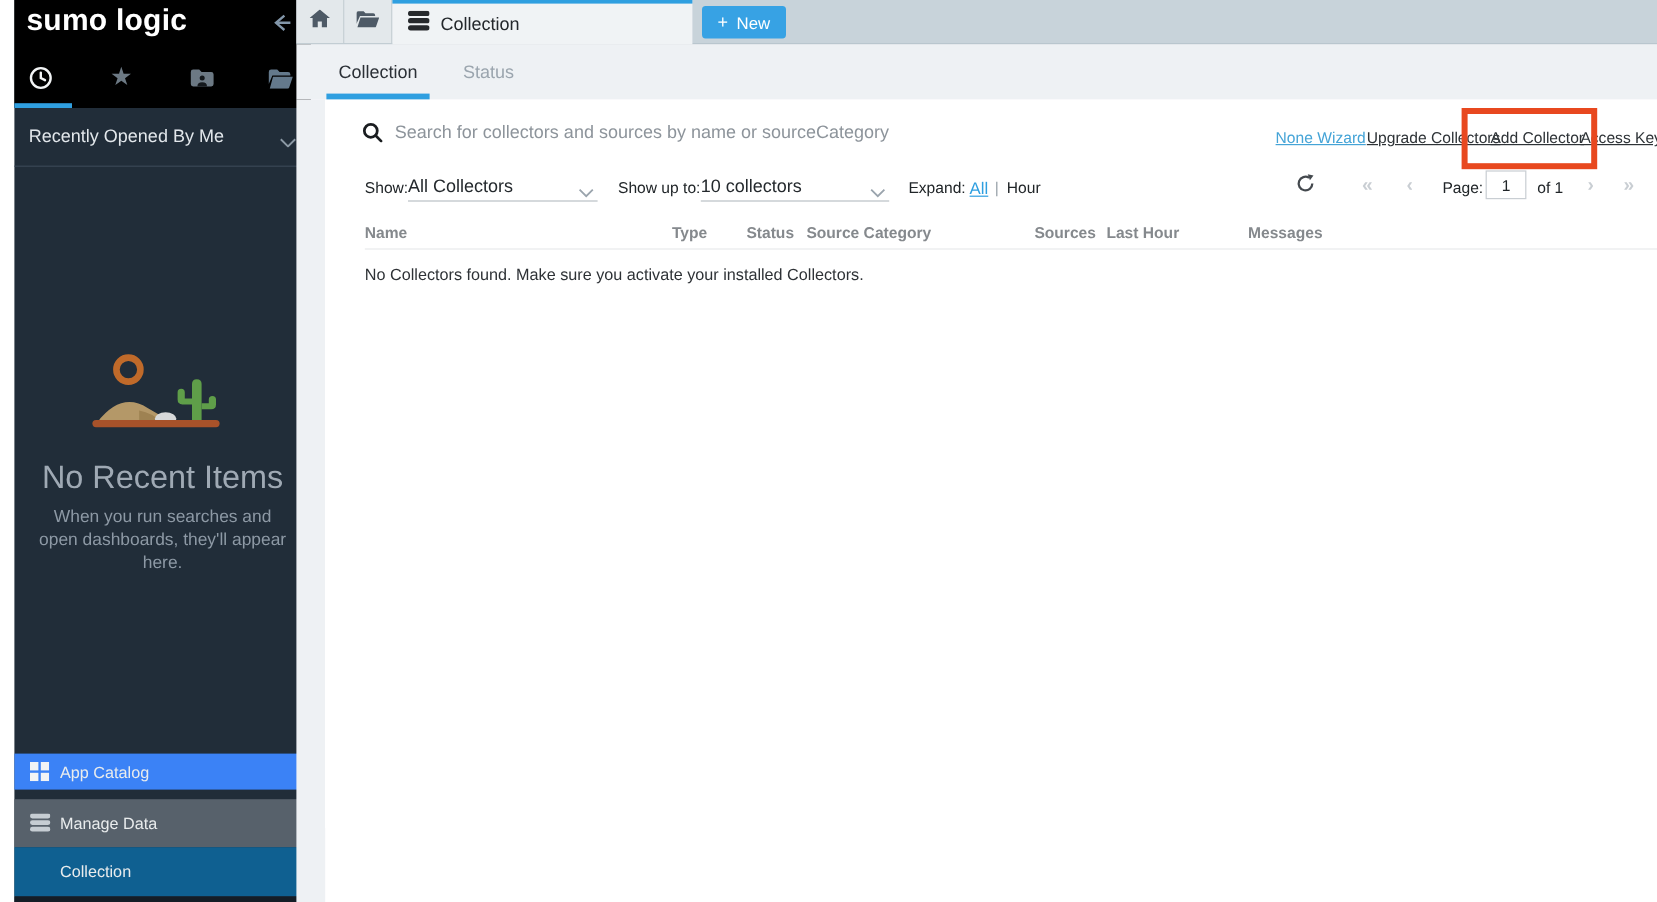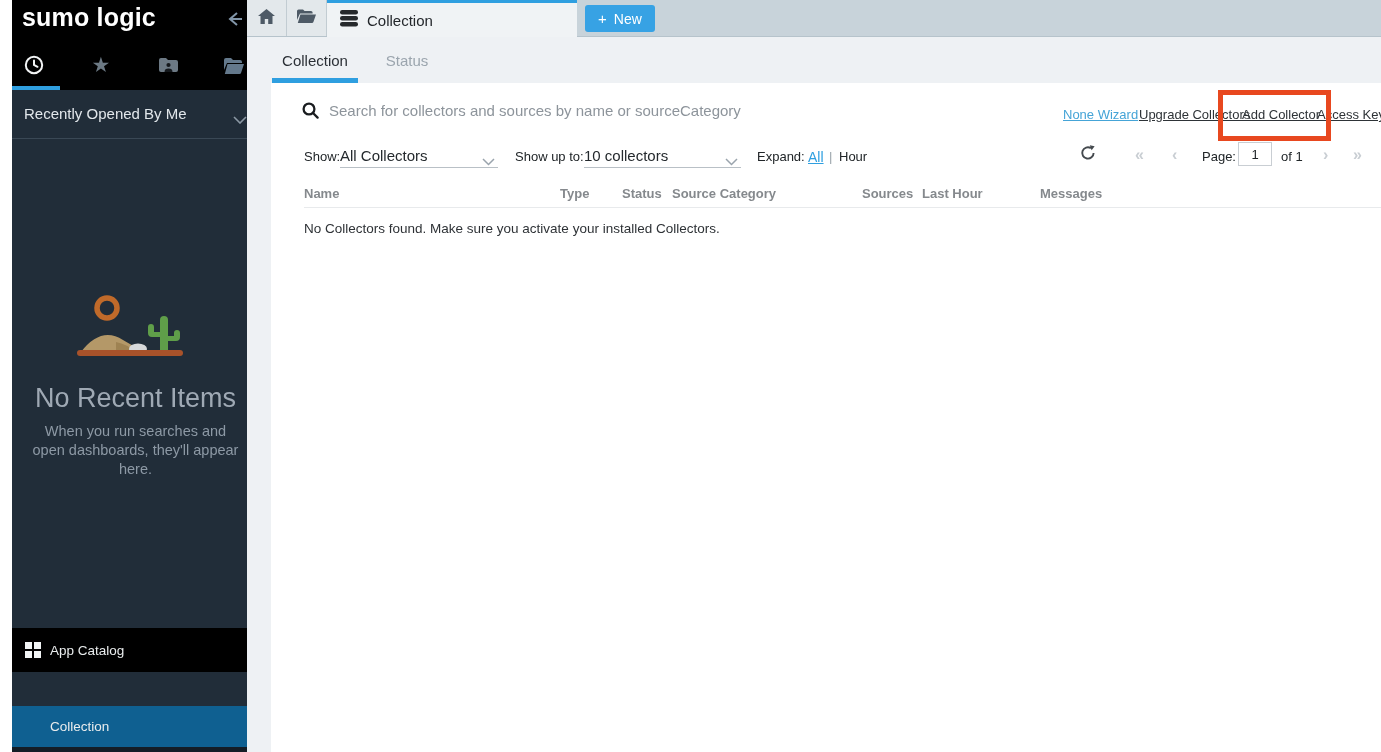--- a/index.html
+++ b/index.html
@@ -19,21 +19,21 @@
   .si-shared { left:143px; }
   .si-folder { left:209px; }
   .active-underline { position:absolute; left:0; top:86px; width:48px; height:4px; background:#2f9fe0; }
   .recent-header { position:absolute; left:0; top:90px; width:247px; height:49px; border-bottom:1px solid #3a4855; }
   .recent-label { position:absolute; left:12px; top:15px; font-size:15px; color:#e2e7eb; }
   .recent-chevron { position:absolute; right:12px; top:20px; }
   .empty-illustration { position:absolute; left:0; top:288px; width:247px; text-align:center; }
   .empty-title { position:absolute; left:0; top:383px; width:247px; text-align:center; font-size:27px; font-weight:400; color:#9fa9b4; }
   .empty-text { position:absolute; left:18px; top:422px; width:211px; text-align:center; font-size:14.5px; line-height:19px; color:#8d99a5; }
   .side-nav-item { position:absolute; left:0; width:247px; display:flex; align-items:center; cursor:pointer; }
-  .nav-appcatalog { top:628px; height:44px; background:#000000; }
+  .nav-appcatalog { top:628px; height:30px; background:#3b82f6; }
   .nav-managedata { top:666px; height:40px; background:#57616b; }
   .nav-collection { top:706px; height:41px; background:#0f6091; }
   .nav-base { position:absolute; left:0; top:747px; width:247px; height:5px; background:#141d26; }
   .side-nav-icon { position:absolute; left:13px; width:18px; height:16px; }
   .side-nav-label { position:absolute; left:38px; font-size:13.5px; color:#e9eced; }
 
   
   .topbar { position:absolute; left:247px; top:0; width:1134px; height:37px; background:#c8d3da; border-bottom:1px solid #b6c3cb; }
   .tab-btn { position:absolute; top:0; width:40px; height:36px; background:#e3e8eb; border-right:1px solid #c2ccd2; display:flex; align-items:center; justify-content:center; cursor:pointer; }
   .tb-home { left:0; }
@@ -158,20 +158,30 @@
       <span class="side-nav-icon">
         <svg width="16" height="16" viewBox="0 0 16 16">
             <rect x="0" y="0" width="7" height="7" fill="#f2f4f5"></rect>
             <rect x="9" y="0" width="7" height="7" fill="#f2f4f5"></rect>
             <rect x="0" y="9" width="7" height="7" fill="#f2f4f5"></rect>
             <rect x="9" y="9" width="7" height="7" fill="#f2f4f5"></rect>
           </svg>
       </span>
       <span class="side-nav-label">App Catalog</span>
     </div>
+    <div class="side-nav-item nav-managedata">
+      <span class="side-nav-icon">
+        <svg width="17" height="16" viewBox="0 0 17 16">
+            <rect x="0" y="0" width="17" height="4" rx="2" fill="#c6cdd3"></rect>
+            <rect x="0" y="5.5" width="17" height="4" rx="2" fill="#c6cdd3"></rect>
+            <rect x="0" y="11" width="17" height="4" rx="2" fill="#c6cdd3"></rect>
+          </svg>
+      </span>
+      <span class="side-nav-label">Manage Data</span>
+    </div>
     <div class="side-nav-item nav-collection">
       <span class="side-nav-label">Collection</span>
     </div>
     <div class="nav-base"></div>
   </div>
 
   <div class="topbar">
     <div class="tab-btn tb-home">
       <span>
         <svg width="17" height="15" viewBox="0 0 17 15">

